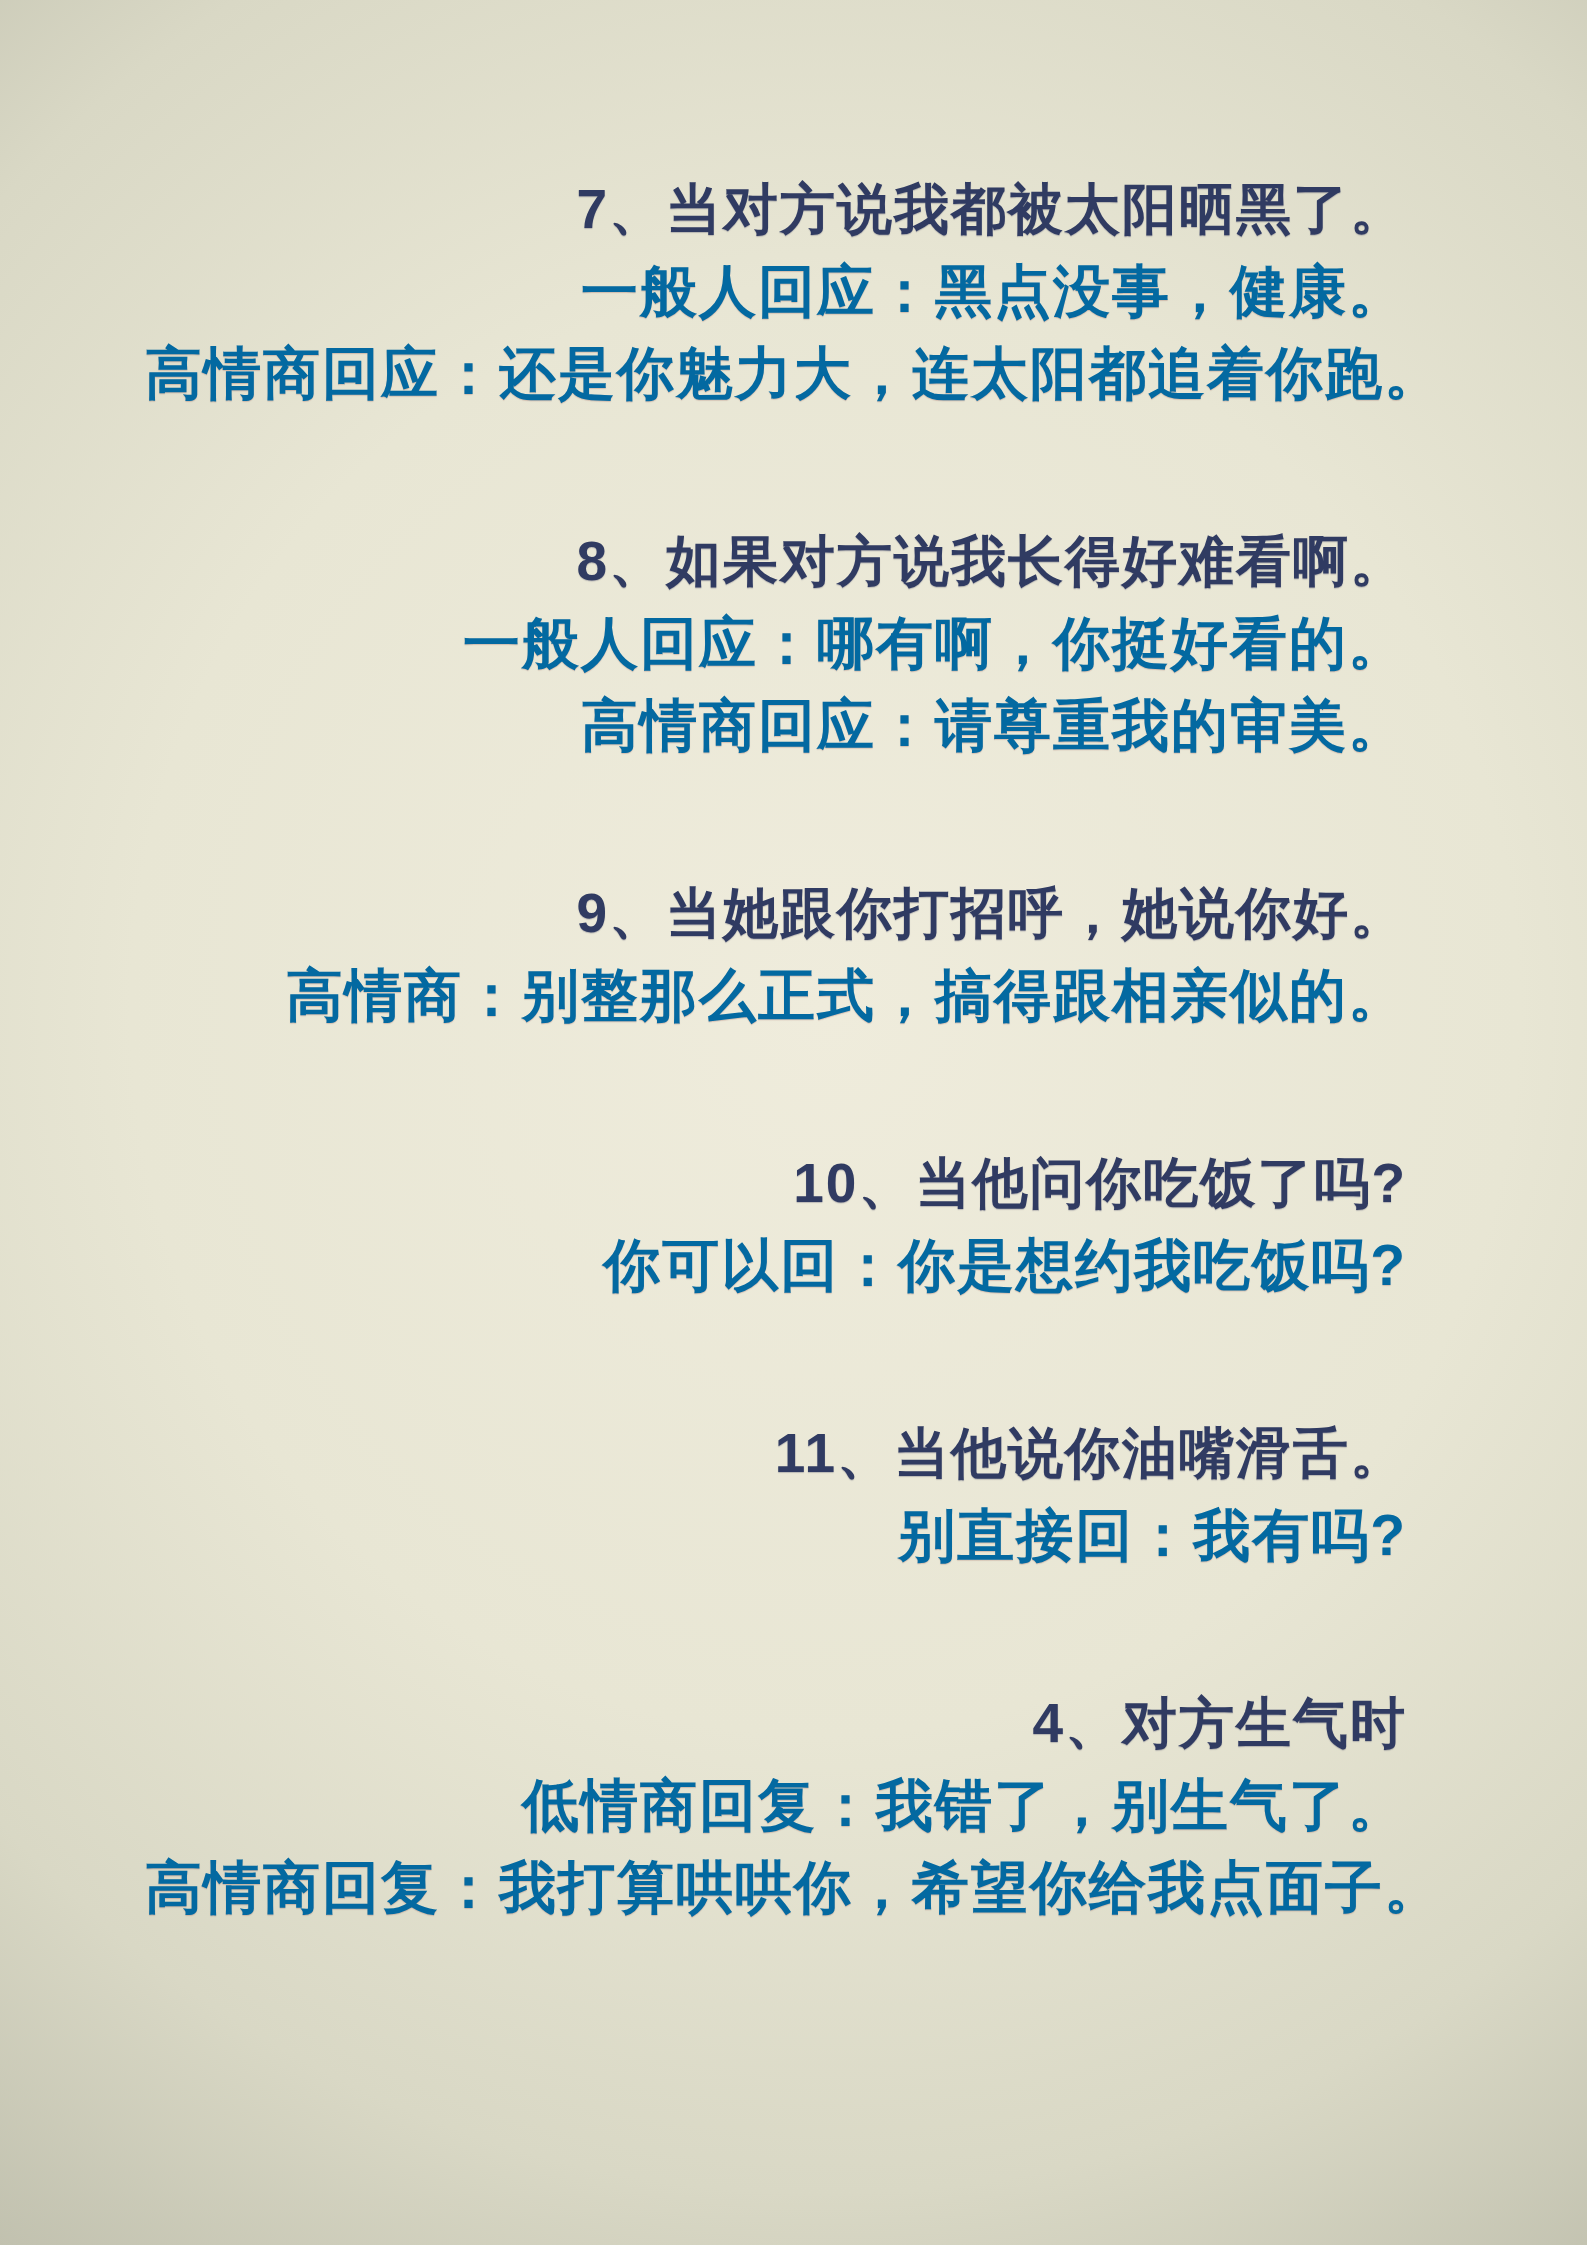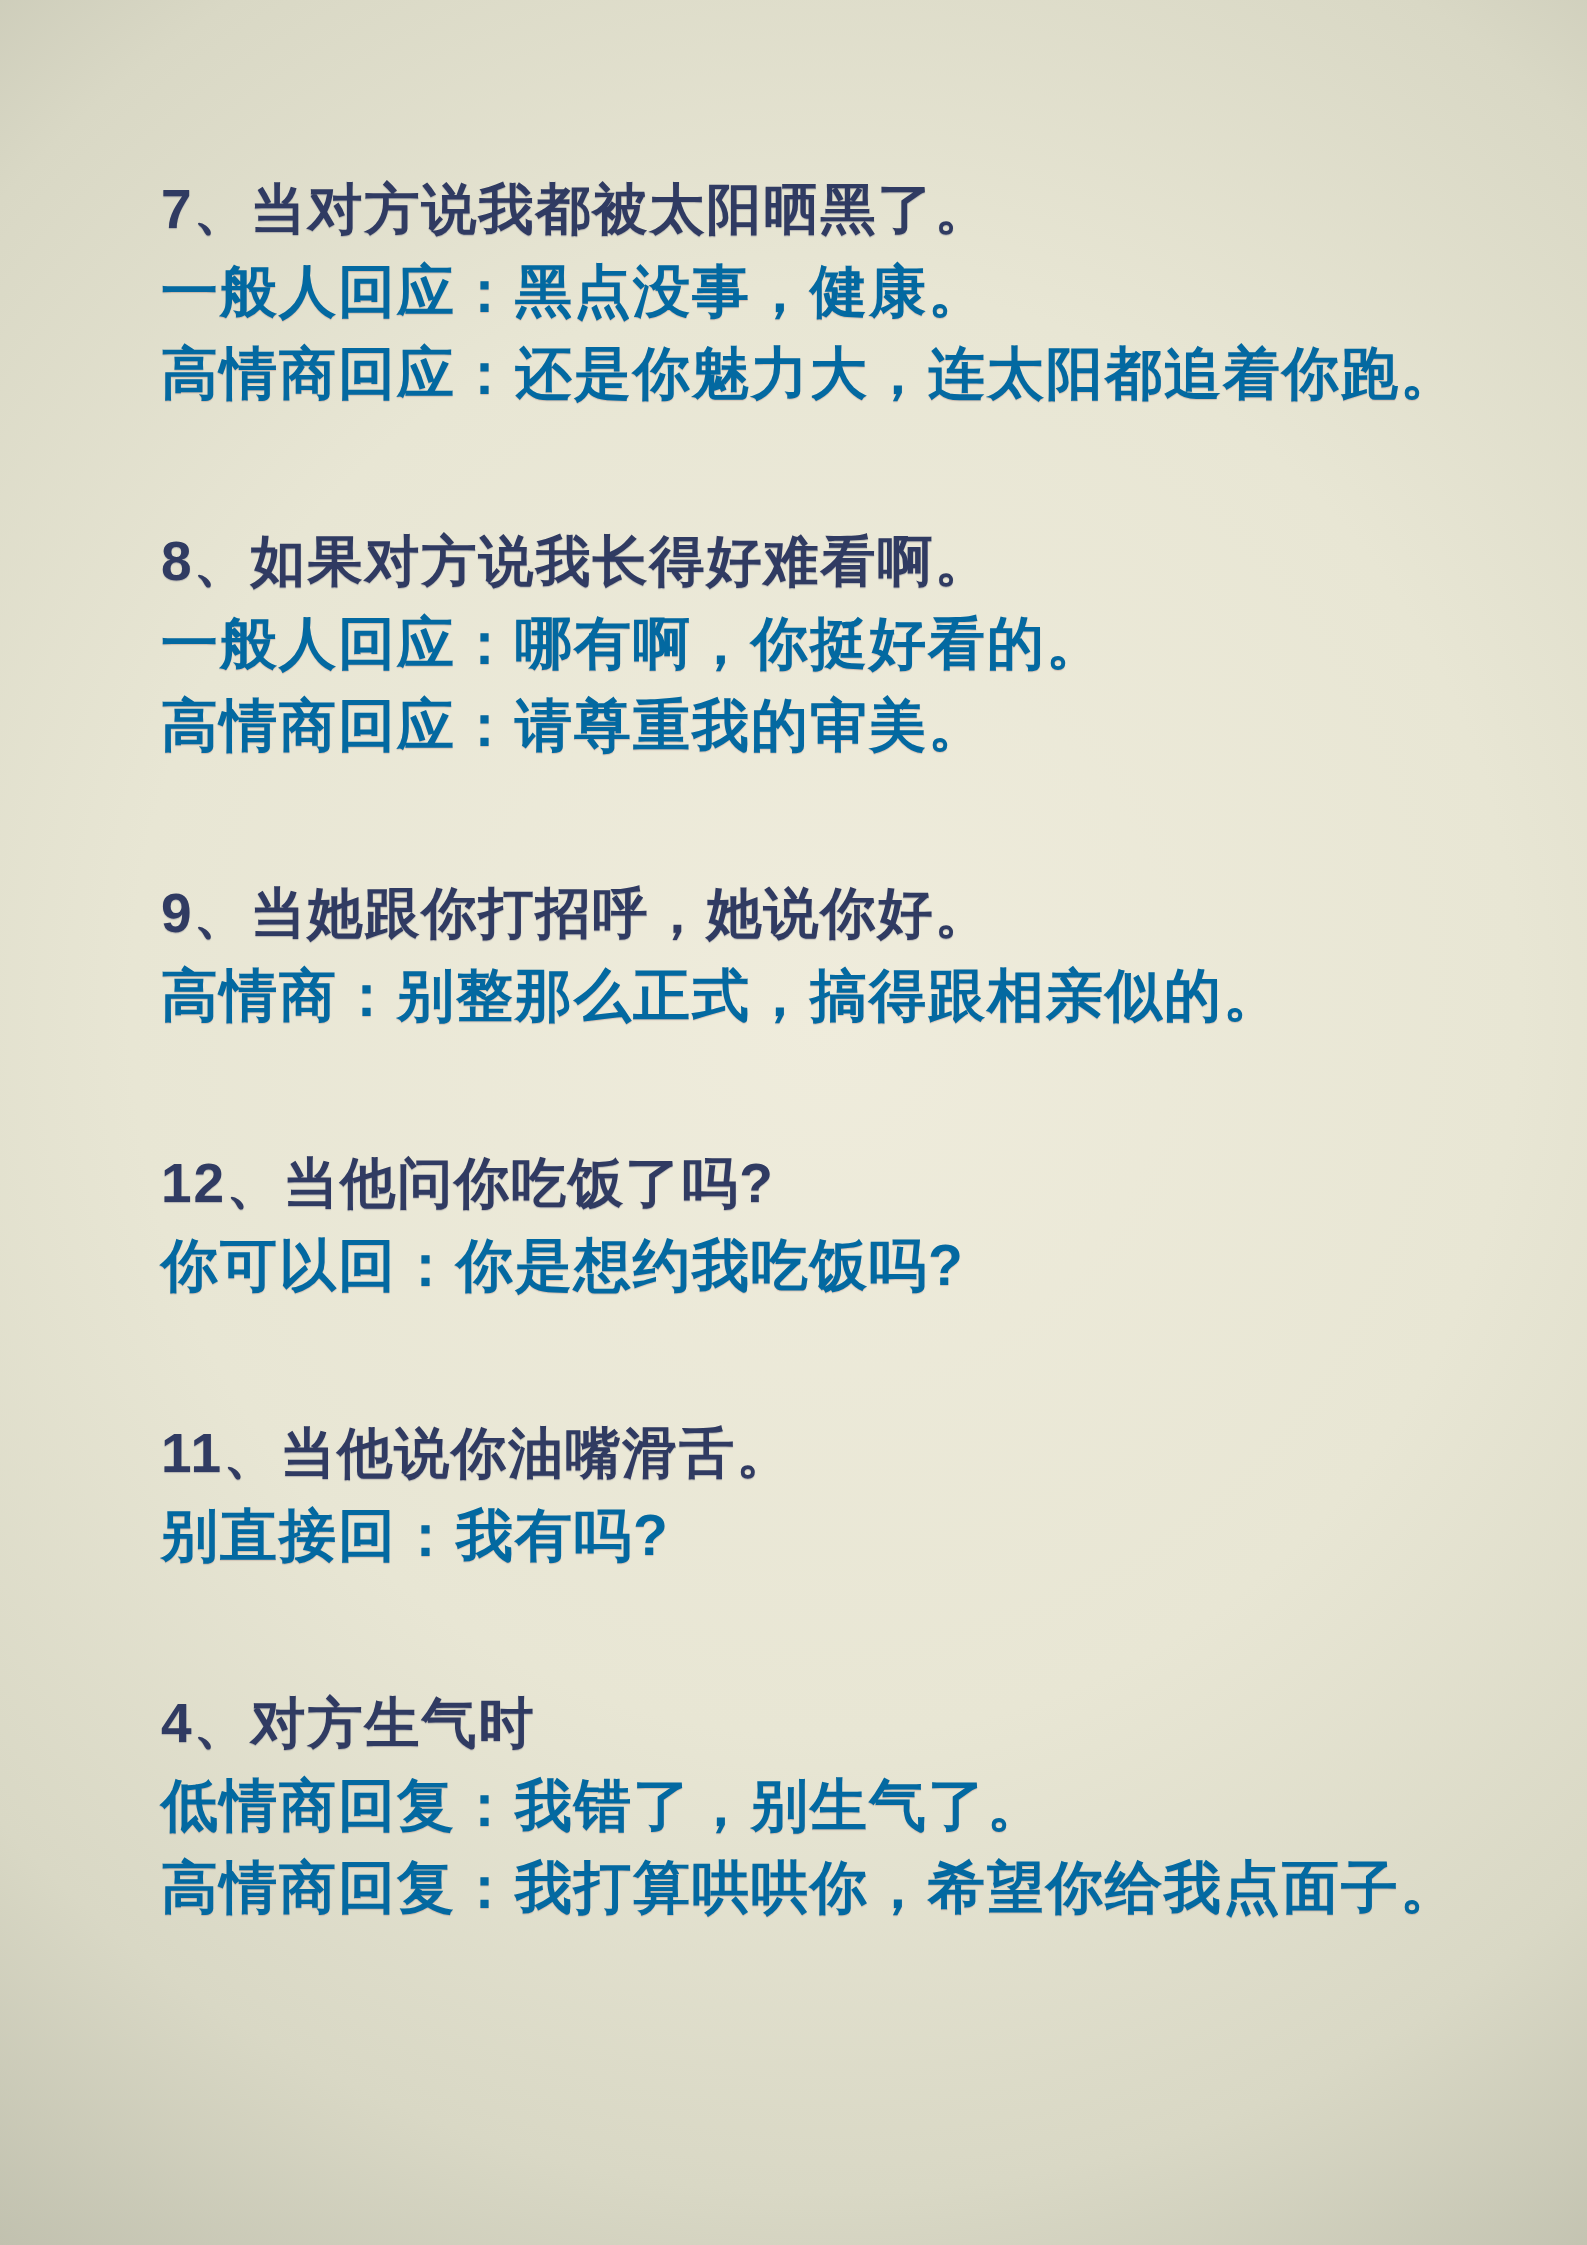--- a/index.html
+++ b/index.html
@@ -14,24 +14,25 @@
     background:
       radial-gradient(ellipse 115% 85% at 52% 45%,
         #efecdc 0%,
         #e8e6d4 38%,
         #d9d8c5 62%,
         #bdbdab 82%,
         #9d9e8f 100%);
   }
   .page {
     position: absolute;
-    left: 16px;
+    left: 0;
     top: 0;
     width: 1467px;
     height: 2245px;
+    text-align: right;
   }
   .content {
     position: absolute;
     left: 145px;
     top: 168px;
     right: 60px;
   }
   .qa-item {
     margin-bottom: 106px;
   }
@@ -71,21 +72,21 @@
       <p class="line a">一般人回应：哪有啊，你挺好看的。</p>
       <p class="line a">高情商回应：请尊重我的审美。</p>
     </section>
 
     <section class="qa-item">
       <p class="line q">9、当她跟你打招呼，她说你好。</p>
       <p class="line a">高情商：别整那么正式，搞得跟相亲似的。</p>
     </section>
 
     <section class="qa-item">
-      <p class="line q">12、当他问你吃饭了吗?</p>
+      <p class="line q">10、当他问你吃饭了吗?</p>
       <p class="line a">你可以回：你是想约我吃饭吗?</p>
     </section>
 
     <section class="qa-item">
       <p class="line q">11、当他说你油嘴滑舌。</p>
       <p class="line a">别直接回：我有吗?</p>
     </section>
 
     <section class="qa-item">
       <p class="line q">4、对方生气时</p>

